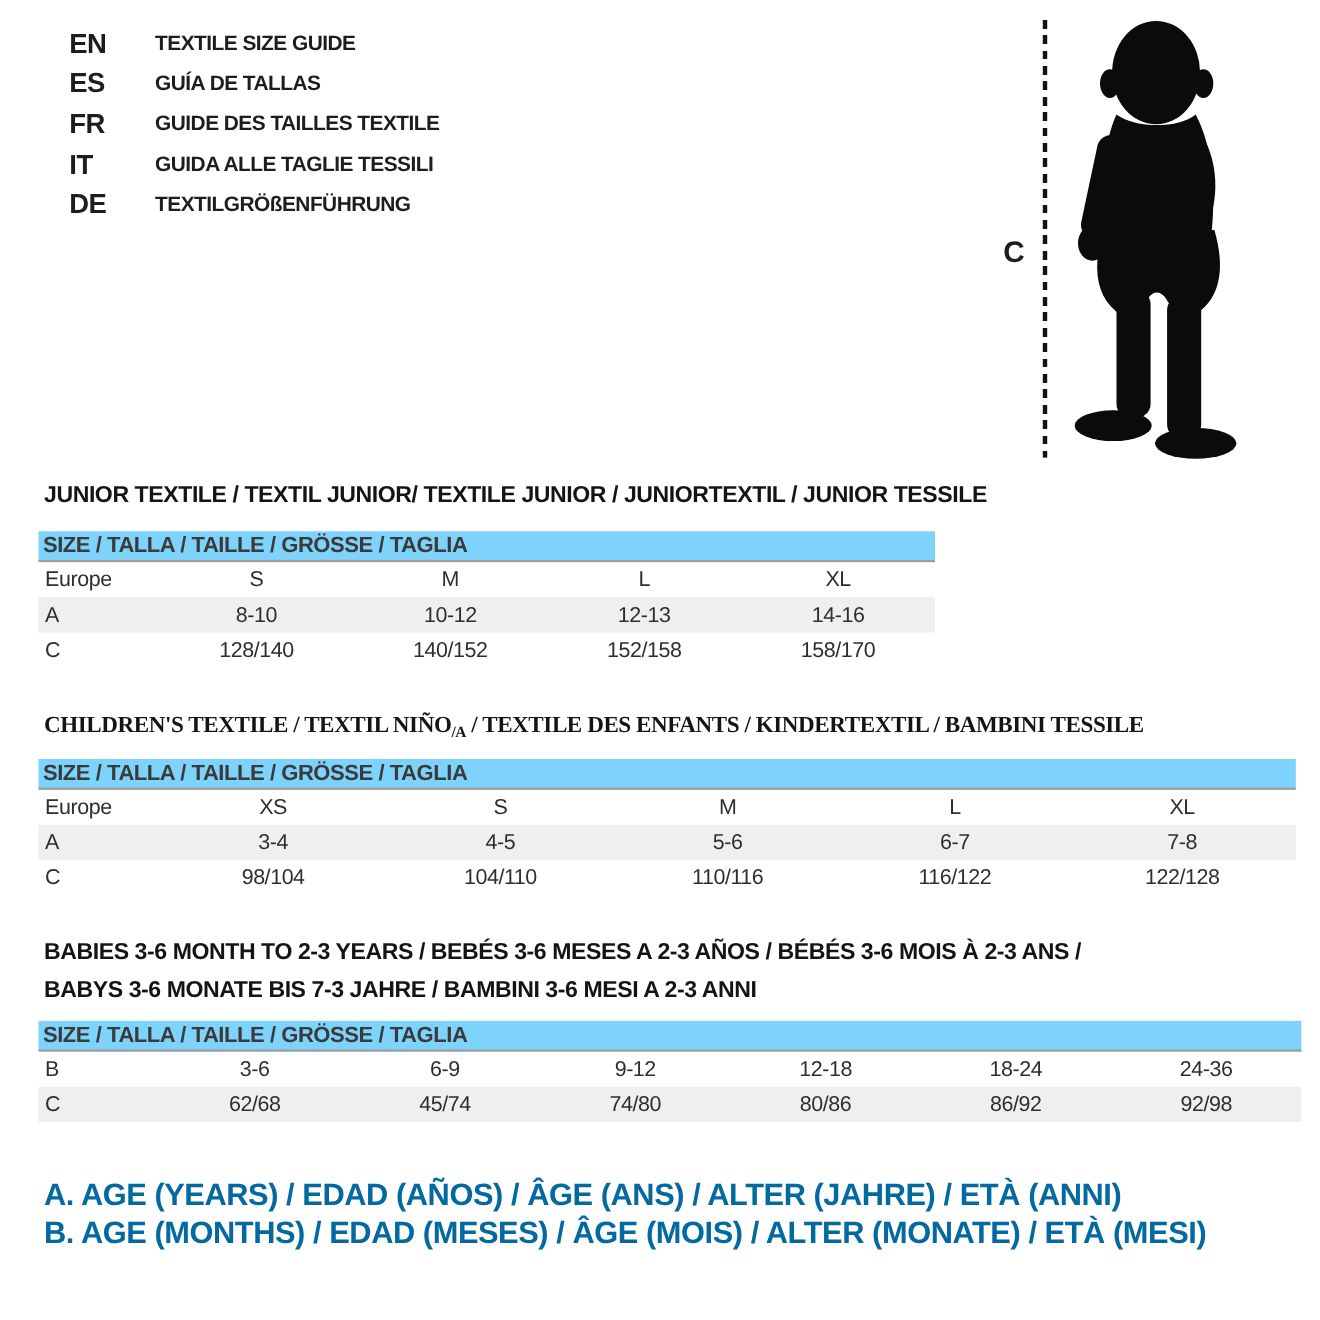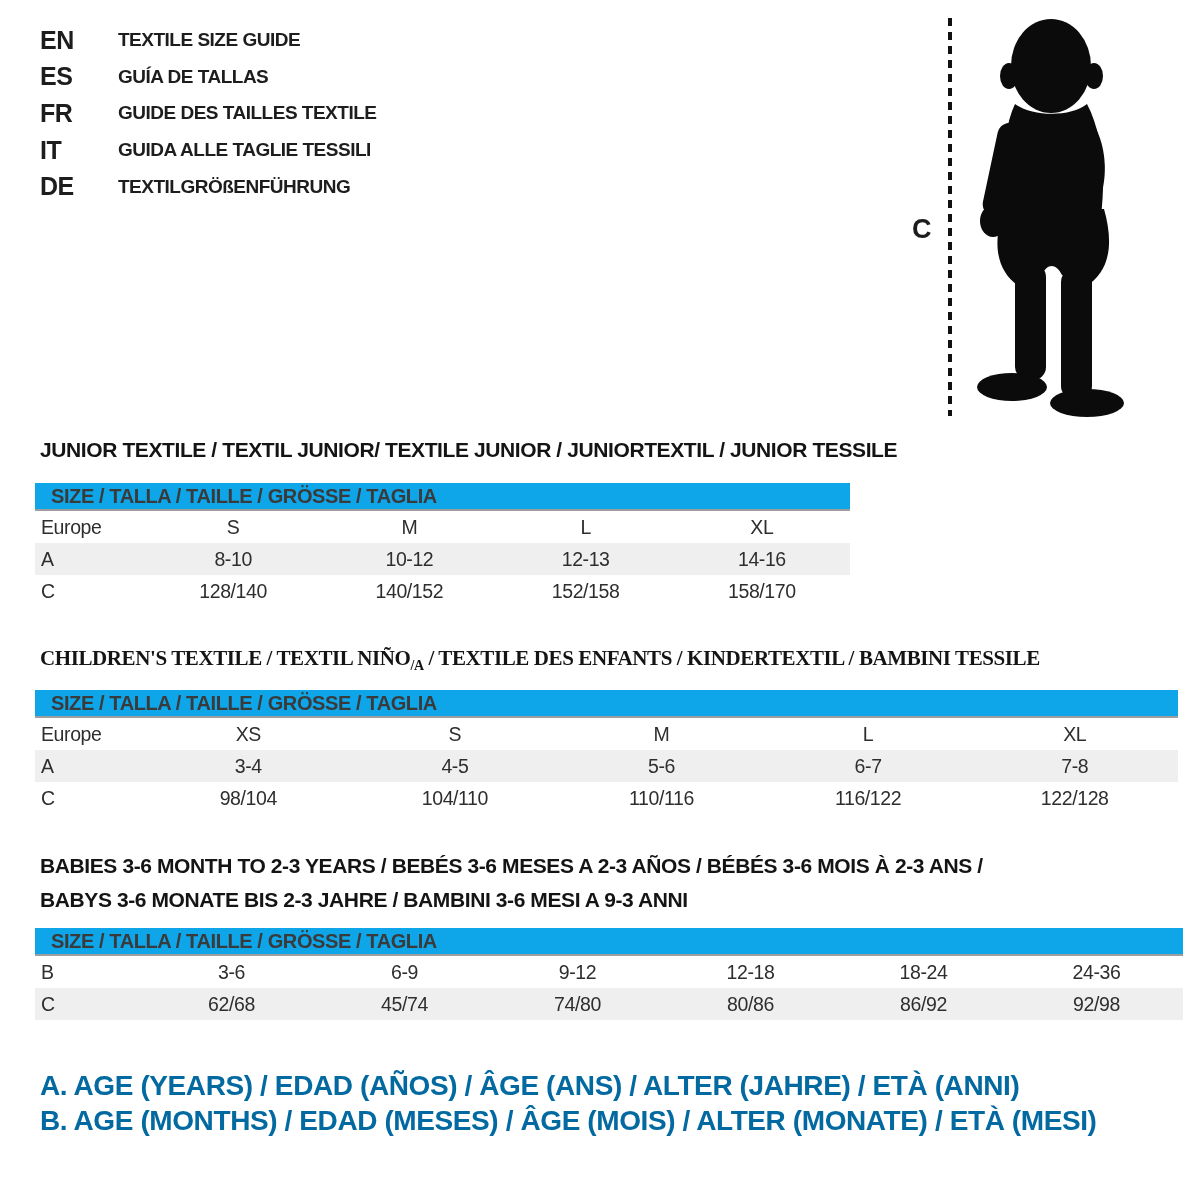--- a/index.html
+++ b/index.html
@@ -4,37 +4,37 @@
 <style>
   * { margin:0; padding:0; box-sizing:border-box; }
   html,body { width:1200px; height:1200px; background:#ffffff; }
   body { font-family:"Liberation Sans", sans-serif; color:#1d1d1d; position:relative; overflow:hidden; }
 
   .abs { position:absolute; }
 
   
   .lang-block { left:40px; top:22px; }
   .lang-row { display:flex; height:36.6px; align-items:center; }
-  .lang-code { width:78px; font-weight:bold; font-size:25px; letter-spacing:-0.5px; }
+  .lang-code { width:78px; font-weight:bold; font-size:25px; letter-spacing:-0.5px;margin-left:23px; }
   .lang-title { font-weight:bold; font-size:19px; letter-spacing:-0.5px; }
 
   
   .measure-line { left:948px; top:18px; width:4px; height:398px;
     background:repeating-linear-gradient(to bottom, #111 0 8px, transparent 8px 14px); }
   .measure-label { left:912px; top:214px; font-weight:bold; font-size:27px; }
   .baby-figure { left:963px; top:14px; }
 
   
   .section-title { font-weight:bold; font-size:21px; letter-spacing:-0.4px; color:#141414; white-space:nowrap; }
   .sub-a { font-size:14px; vertical-align:-5px; }
 
   
-  .size-table .bar { height:28px; background:#0ea5e9; border-bottom:2px solid #9e9e9e;
+  .size-table .bar { height:28px; background:#7dd3fc; border-bottom:2px solid #9e9e9e;
     font-weight:bold; font-size:20px; letter-spacing:-0.4px; color:#3a3a3a;
-    line-height:26px; padding-left:16px; }
+    line-height:26px; padding-left:4px; }
   .trow { display:grid; height:32px; align-items:center;
     font-weight:normal; font-size:19.5px; letter-spacing:-0.4px; color:#2e2e2e; }
   .trow .cell { text-align:center; }
   .trow .label { text-align:left; padding-left:6px; }
   .trow.shaded { background:#efefef; }
   .cols-junior { grid-template-columns:110px repeat(4, 1fr); }
   .cols-children { grid-template-columns:110px repeat(5, 1fr); }
   .cols-babies { grid-template-columns:110px repeat(6, 1fr); }
 
   #junior-title { left:40px; top:438px; }
@@ -145,21 +145,21 @@
     <div class="cell">98/104</div>
     <div class="cell">104/110</div>
     <div class="cell">110/116</div>
     <div class="cell">116/122</div>
     <div class="cell">122/128</div>
   </div>
 </div>
 
 <div id="babies-title" class="abs section-title">
   <div>BABIES 3-6 MONTH TO 2-3 YEARS / BEBÉS 3-6 MESES A 2-3 AÑOS / BÉBÉS 3-6 MOIS À 2-3 ANS /</div>
-  <div>BABYS 3-6 MONATE BIS 2-3 JAHRE / BAMBINI 3-6 MESI A 9-3 ANNI</div>
+  <div>BABYS 3-6 MONATE BIS 7-3 JAHRE / BAMBINI 3-6 MESI A 2-3 ANNI</div>
 </div>
 <div id="babies-table" class="abs size-table">
   <div class="bar">SIZE / TALLA / TAILLE / GRÖSSE / TAGLIA</div>
   <div class="trow cols-babies">
     <div class="label">B</div>
     <div class="cell">3-6</div>
     <div class="cell">6-9</div>
     <div class="cell">9-12</div>
     <div class="cell">12-18</div>
     <div class="cell">18-24</div>

